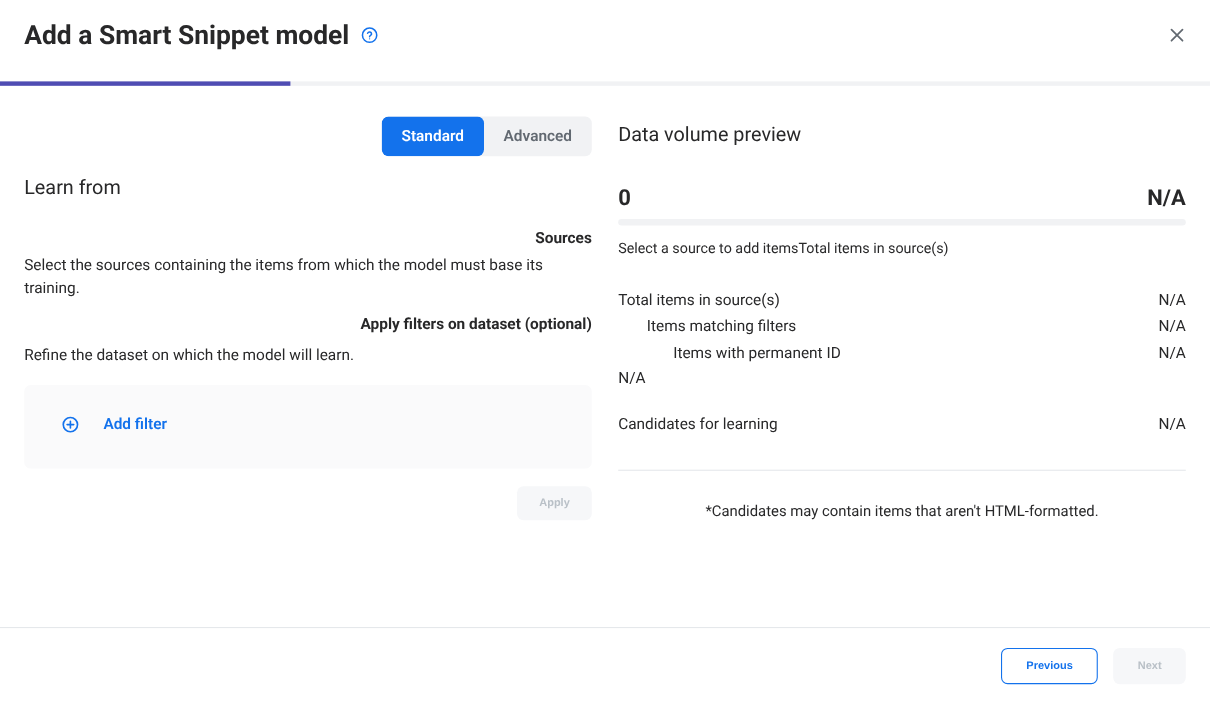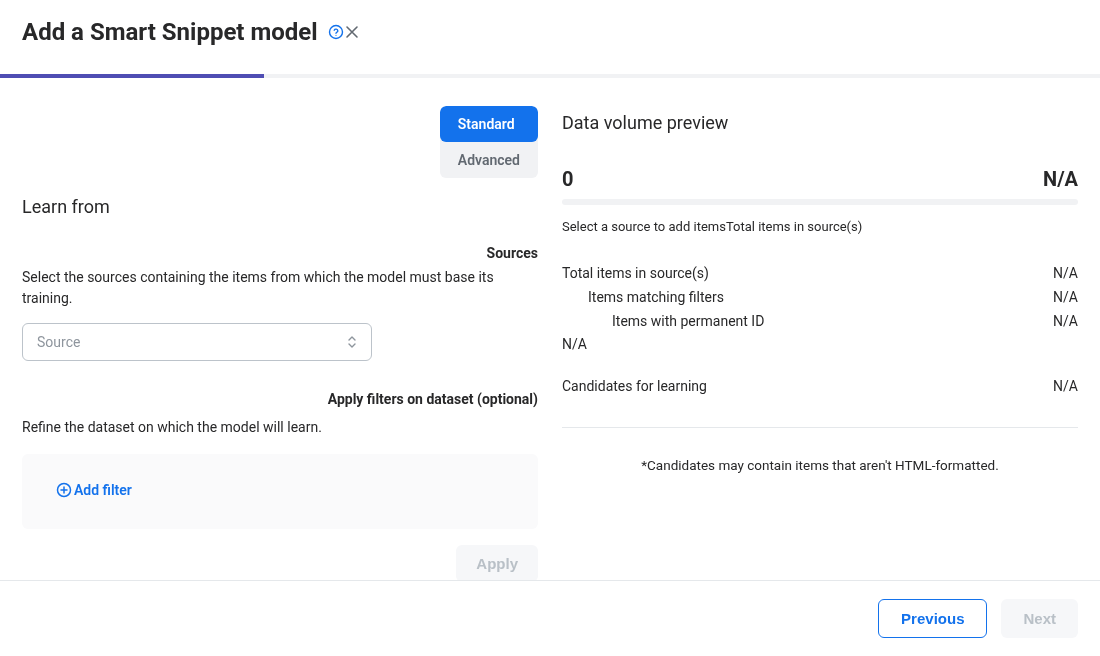--- a/index.html
+++ b/index.html
@@ -10,20 +10,21 @@
     color: #282829;
     background: #fff;
     width: 1100px; height: 656px;
     overflow: hidden;
     position: relative;
   }
   
   .header {
     display: flex;
     align-items: center;
+    justify-content: space-between;
     padding: 18px 22px 28px 22px;
   }
   .header h1 {
     font-size: 24px;
     font-weight: 700;
     margin: 0;
     display: flex;
     align-items: center;
     gap: 10px;
   }
@@ -60,21 +61,20 @@
   
   .tab-group-wrap {
     display:flex; justify-content:flex-end;
     padding: 28px 0 18px 0;
   }
   .tab-group {
     display:inline-flex;
     background:#f1f2f4;
     border-radius:6px;
     overflow:hidden;
-    flex-direction:column;
   }
   .tab {
     padding: 10px 18px;
     font-size:14px;
     font-weight:600;
     color:#626971;
     cursor:pointer;
   }
   .tab.active {
     background:#1372ec;
@@ -124,39 +124,39 @@
   }
   .filter-box {
     background:#fafafb;
     border-radius:6px;
     padding: 28px 34px;
     margin-top:16px;
   }
   .add-filter {
     display:inline-flex;
     align-items:center;
-    gap:2px;
+    gap:22px;
     color:#1372ec;
     font-weight:600;
     cursor:pointer;
     font-size:14px;
   }
   .plus-circle {
     width:16px; height:16px;
     color:#1372ec;
   }
 
   .apply-row {
     display:flex; justify-content:flex-end;
     margin-top:16px;
   }
   .btn {
     border-radius:6px;
     padding:10px 20px;
-    font-size:15px;
+    font-size:10px;
     font-weight:600;
     cursor:pointer;
     border:none;
   }
   .btn-ghost {
     background:#f6f7f9;
     color:#b9c0c7;
     cursor:default;
   }
 
@@ -207,21 +207,21 @@
   .note {
     text-align:center;
     font-size:13.5px;
     color:#282829;
     line-height:2.0;
   }
 
   
   .footer {
     position:absolute;
-    left:0; right:0; bottom:0;
+    left:0; right:0; bottom:16px;
     border-top:1px solid #e5e8eb;
     padding:18px 22px;
     display:flex;
     justify-content:flex-end;
     gap:14px;
     background:#fff;
   }
   .btn-prev {
     background:#fff;
     border:1.5px solid #1372ec;
@@ -269,29 +269,20 @@
         <div class="tab active">Standard</div>
         <div class="tab">Advanced</div>
       </div>
     </div>
 
     <div class="section-title">Learn from</div>
 
     <div class="sub-label">Sources</div>
     <div class="help-text">Select the sources containing the items from which the model must base its training.</div>
 
-    <div class="select-box">
-      <span>Source</span>
-      <span class="updown">
-        <svg viewBox="0 0 10 14" fill="none" stroke="currentColor" stroke-width="1.4" stroke-linecap="round" stroke-linejoin="round">
-          <path d="M2 5 5 2 8 5"></path>
-          <path d="M2 9 5 12 8 9"></path>
-        </svg>
-      </span>
-    </div>
 
     <div class="filter-block">
       <div class="sub-label">Apply filters on dataset (optional)</div>
       <div class="sub-spacer"></div>
       <div class="help-text">Refine the dataset on which the model will learn.</div>
 
       <div class="filter-box">
         <span class="add-filter">
           <span class="plus-circle">
             <svg viewBox="0 0 16 16" fill="none" stroke="currentColor" stroke-width="1.5">

